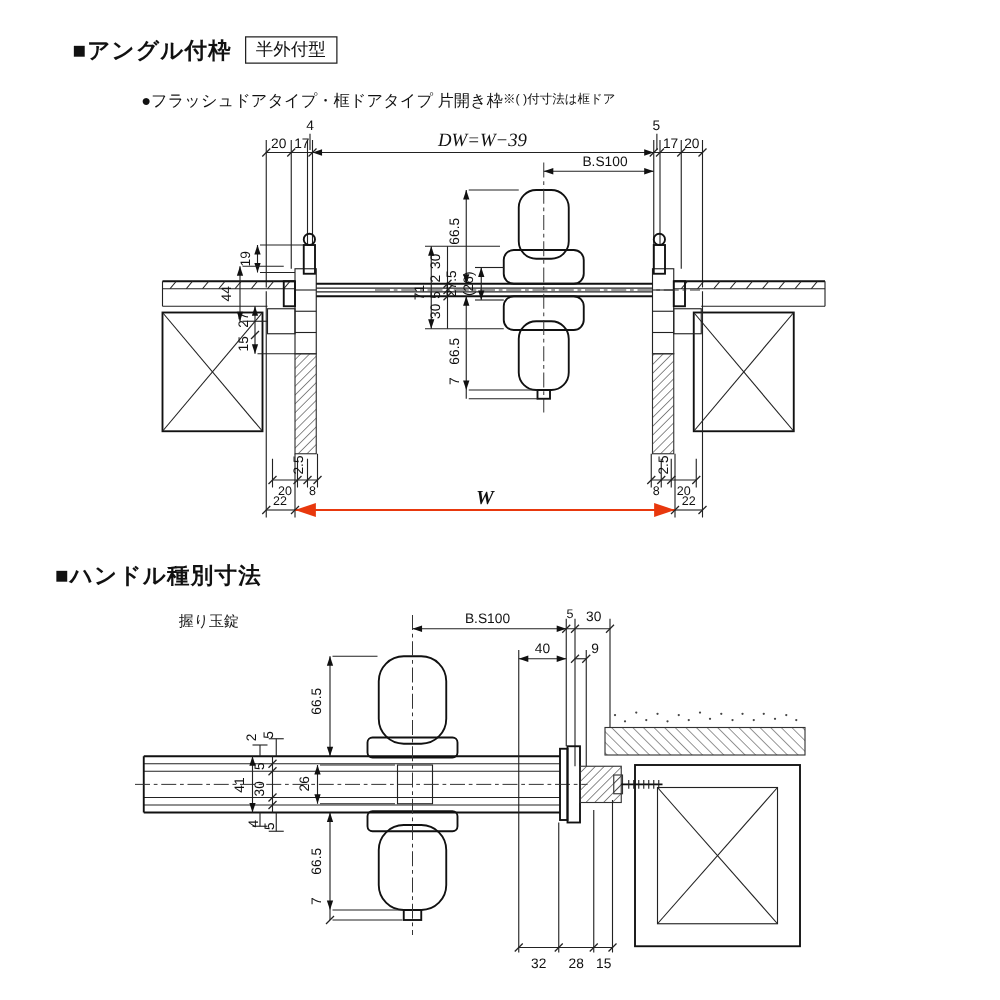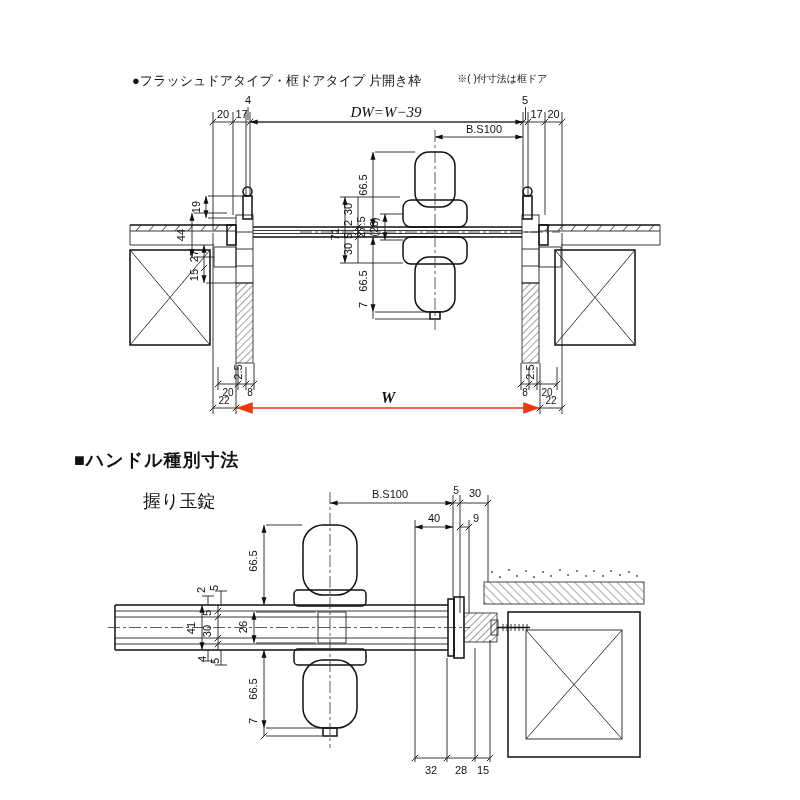--- a/index.html
+++ b/index.html
@@ -1,25 +1,25 @@
 <!DOCTYPE html>
 <html><head>
 <meta charset="utf-8">
 <style>
   html,body{margin:0;padding:0;background:#fff;}
   .canvas{position:relative;width:800px;height:800px;background:#ffffff;
           font-family:"Liberation Sans",sans-serif;color:#111;overflow:hidden;}
   .hd{position:absolute;display:flex;align-items:center;gap:10px;}
   #hdr1{left:58px;top:28px;}
-  #hdr2{left:74px;top:448px;}
+  #hdr2{left:44px;top:448px;}
   .t1{font-size:18px;font-weight:bold;letter-spacing:1px;}
   .badge{border:1.5px solid #222;padding:1px 8px;font-size:14px;font-weight:normal;}
-  #sub1{position:absolute;left:132px;top:72px;font-size:13px;display:flex;gap:36px;justify-content:flex-end;}
+  #sub1{position:absolute;left:113px;top:72px;font-size:13px;display:flex;justify-content:flex-end;}
   .note{font-size:10px;}
-  #knoblabel{position:absolute;left:143px;top:489px;font-size:18px;}
+  #knoblabel{position:absolute;left:143px;top:489px;font-size:12px;}
   svg{position:absolute;left:0;top:0;}
   .th{stroke:#222;stroke-width:0.9;fill:none;}
   .md{stroke:#111;stroke-width:1.5;fill:none;}
   .red{stroke:#e8380d;stroke-width:1.6;fill:none;}
   .cl{stroke:#333;stroke-width:0.8;fill:none;stroke-dasharray:12 3 3 3;}
   .hfill{fill:url(#h1);stroke:#333;stroke-width:0.9;}
   .h2fill{fill:url(#h2);stroke:#333;stroke-width:0.9;}
   .dm{font-family:"Liberation Sans",sans-serif;font-size:11px;fill:#111;}
   .dm10{font-family:"Liberation Sans",sans-serif;font-size:10px;fill:#111;}
   .ser{font-family:"Liberation Serif",serif;font-style:italic;font-size:15px;fill:#111;}
@@ -379,20 +379,24 @@
           <use href="#tk" x="447" y="758"></use>
           <use href="#tk" x="475" y="758"></use>
           <use href="#tk" x="490" y="758"></use>
       <text class="dm" x="431" y="774" text-anchor="middle">32</text>
       <text class="dm" x="461" y="774" text-anchor="middle">28</text>
       <text class="dm" x="483" y="774" text-anchor="middle">15</text>
     </g>
   </g>
 </svg>
 
+<div class="hd" id="hdr1">
+  <span class="t1">■アングル付枠</span>
+  <span class="badge">半外付型</span>
+</div>
 <div id="sub1">
   <span>●フラッシュドアタイプ・框ドアタイプ 片開き枠</span>
   <span class="note">※( )付寸法は框ドア</span>
 </div>
 <div class="hd" id="hdr2">
   <span class="t1">■ハンドル種別寸法</span>
 </div>
 <div id="knoblabel">握り玉錠</div>
 
 </div>

